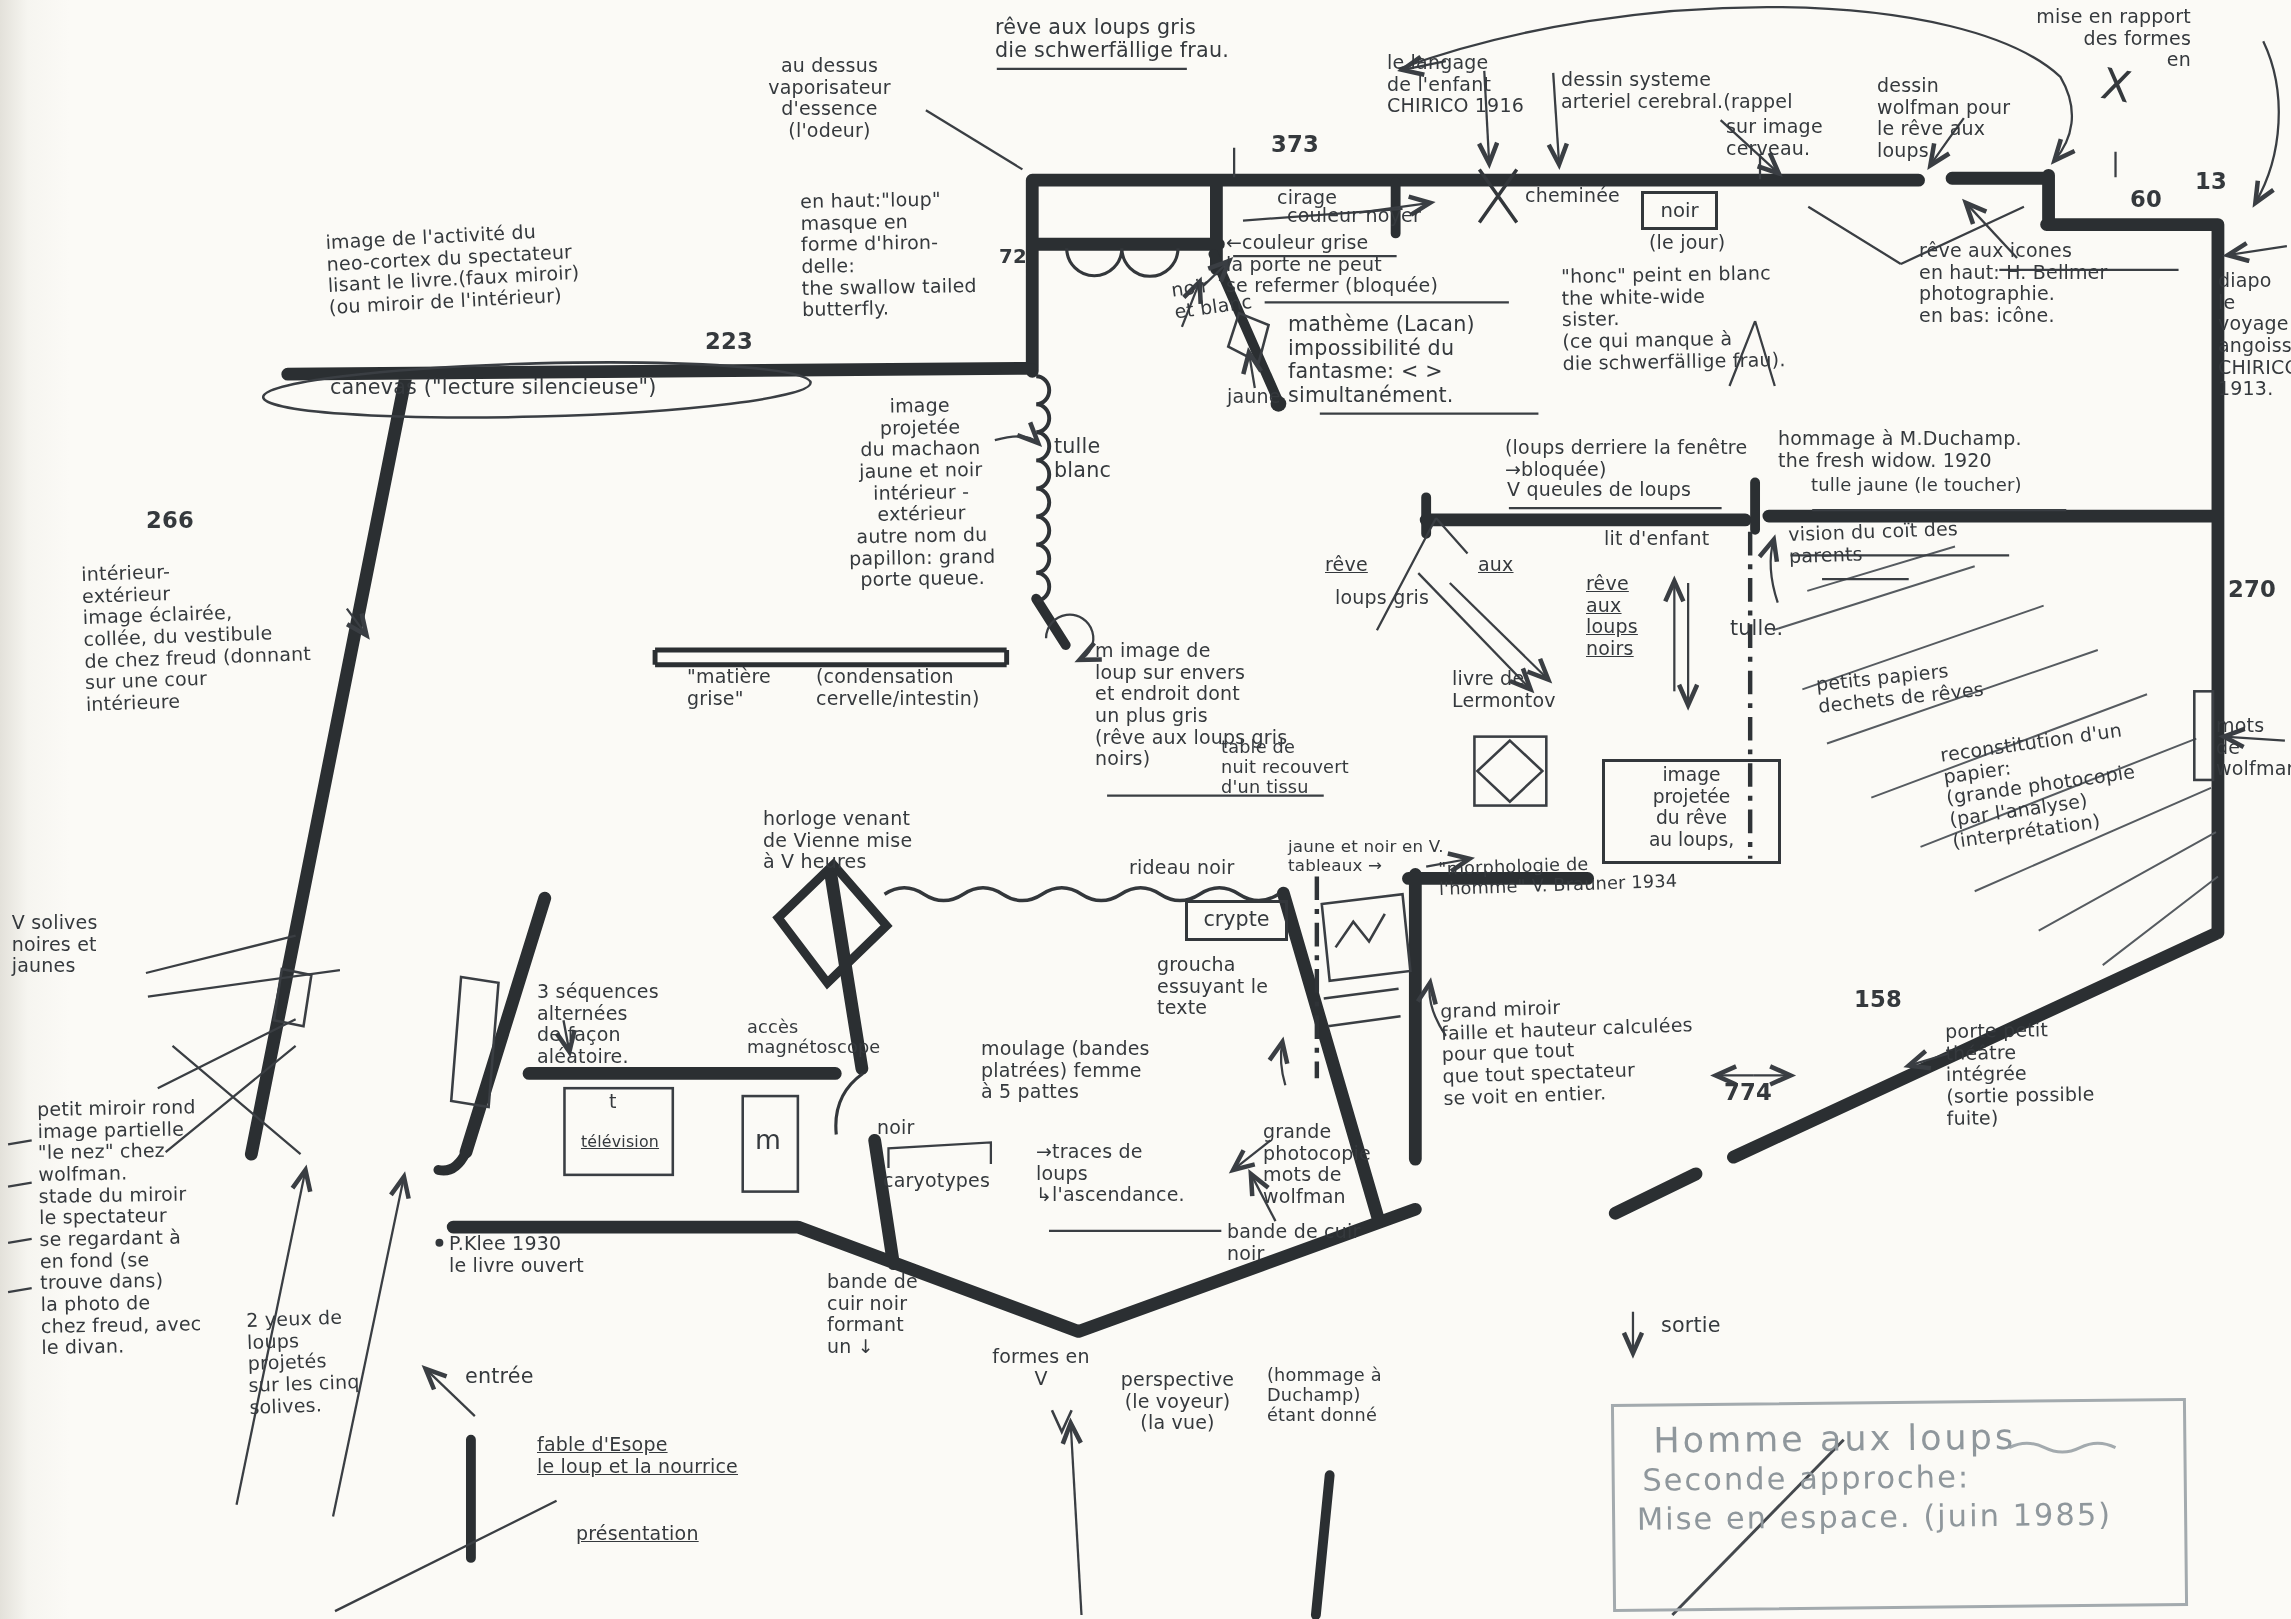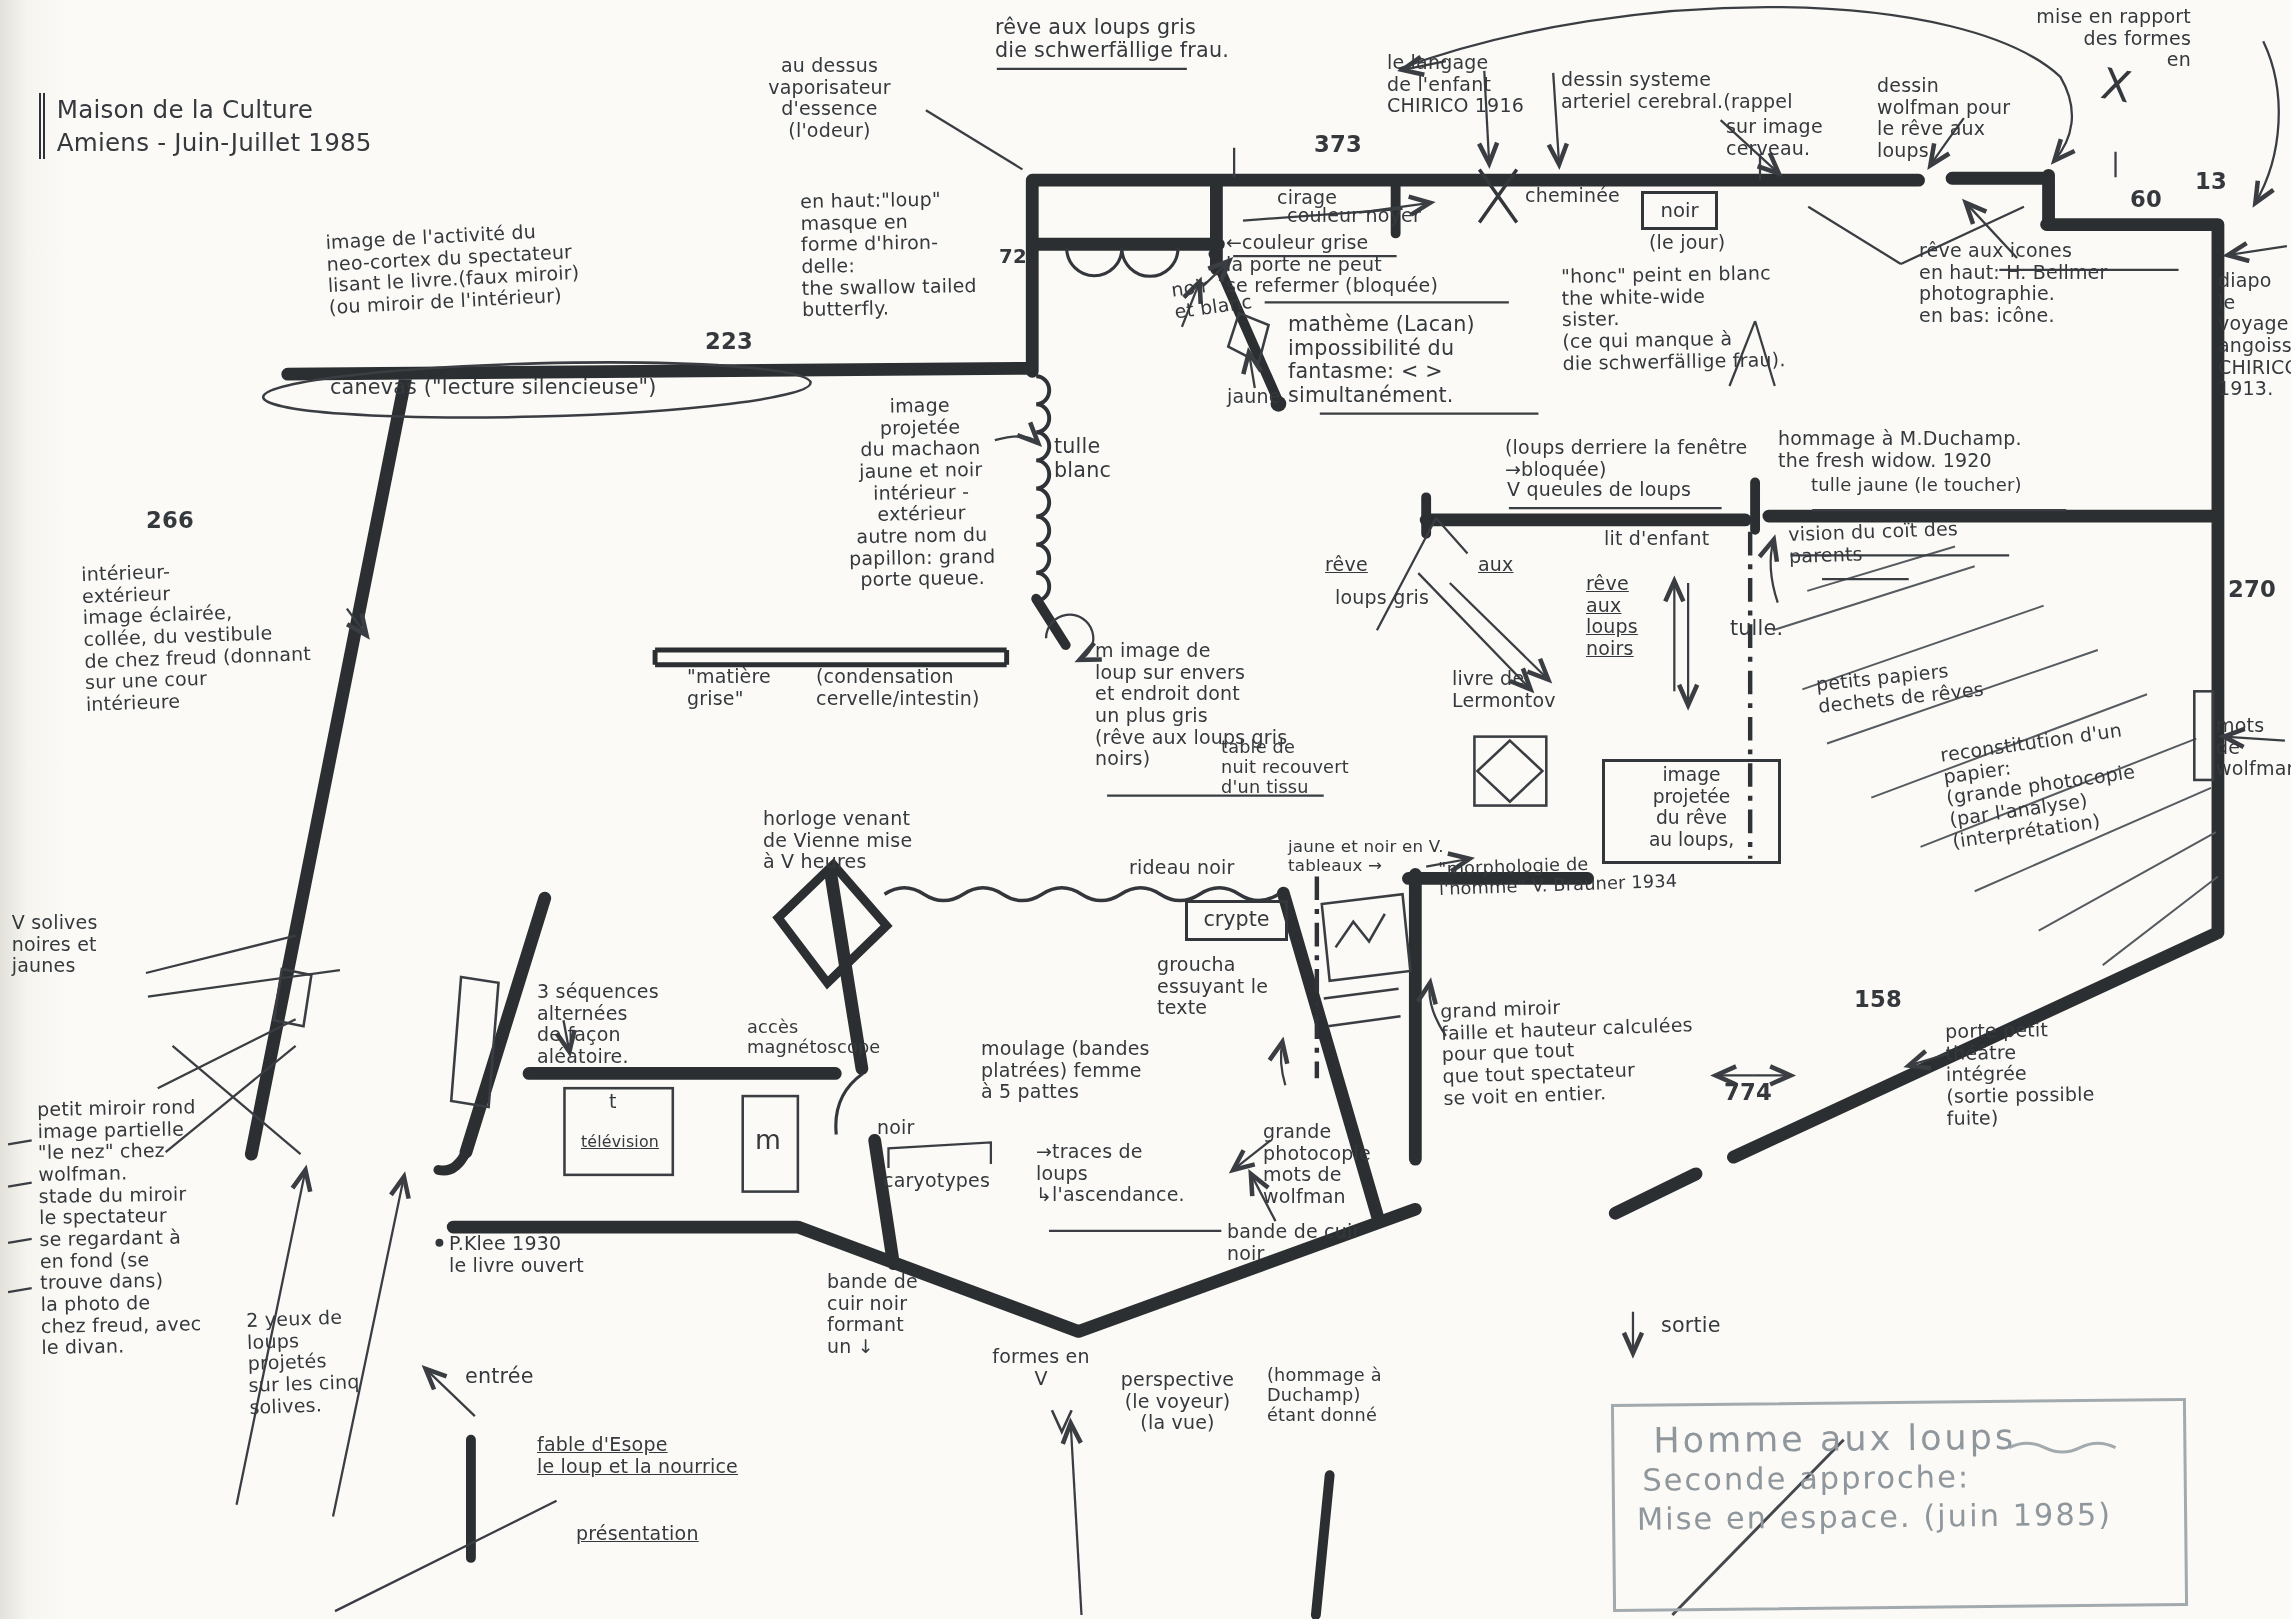--- a/index.html
+++ b/index.html
@@ -139,22 +139,20 @@
   </g>
 
   <path fill="none" stroke="#3a3e43" stroke-width="2.3" d="
     M1252 260 H1418 M1284 307 H1532 M1340 420 H1562 M2030 274 H2212 M1532 516 H1748
     M1840 518 H2098 M1818 564 H2040 M1850 588 H1938 M1124 808 H1344 M1012 70 H1205 M1065 1250 H1240"></path>
 
   <path fill="none" stroke="#44484d" stroke-width="3" d="M1698 1640 L1872 1462"></path>
   <path fill="none" stroke="#a3aaae" stroke-width="3" d="M2040 1470 q18 -9 36 0 q18 9 36 0 q18 -9 36 0"></path>
 </svg>
 
-<div class="ann subtitle" style="left:39px;top:93px;">Maison de la Culture
-Amiens - Juin-Juillet 1985</div>
 
 <div class="ann c" style="left:731px;top:55px;width:197px;">au dessus
 vaporisateur
 d'essence
 (l'odeur)</div>
 <div class="ann" style="left:995px;top:15.8px;font-size:20.7px;">rêve aux loups gris
 die schwerfällige frau.</div>
 <div class="ann" style="left:1387px;top:52px;">le langage
 de l'enfant
 CHIRICO 1916</div>
@@ -164,21 +162,21 @@
 cerveau.</div>
 <div class="ann" style="left:1877px;top:75px;">dessin
 wolfman pour
 le rêve aux
 loups.</div>
 <div class="ann" style="left:1955px;top:5.9px;text-align:right;width:236px;">mise en rapport
 des formes
 en</div>
 <div class="ann" style="left:2106px;top:59px;font-size:43px;transform:rotate(10deg);">X</div>
 
-<div class="ann num" style="left:1314px;top:132px;">373</div>
+<div class="ann num" style="left:1271px;top:132px;">373</div>
 <div class="ann num" style="left:705px;top:329px;">223</div>
 <div class="ann num" style="left:146px;top:508px;">266</div>
 <div class="ann num" style="left:2130px;top:187px;">60</div>
 <div class="ann num" style="left:2195px;top:169px;">13</div>
 <div class="ann num" style="left:2228px;top:577px;">270</div>
 <div class="ann num" style="left:1854px;top:987px;">158</div>
 <div class="ann num" style="left:1724px;top:1080px;">774</div>
 <div class="ann num" style="left:999px;top:246px;font-size:19.7px;">72</div>
 
 <div class="ann" style="left:800px;top:191px;transform:rotate(-1deg);">en haut:"loup"

